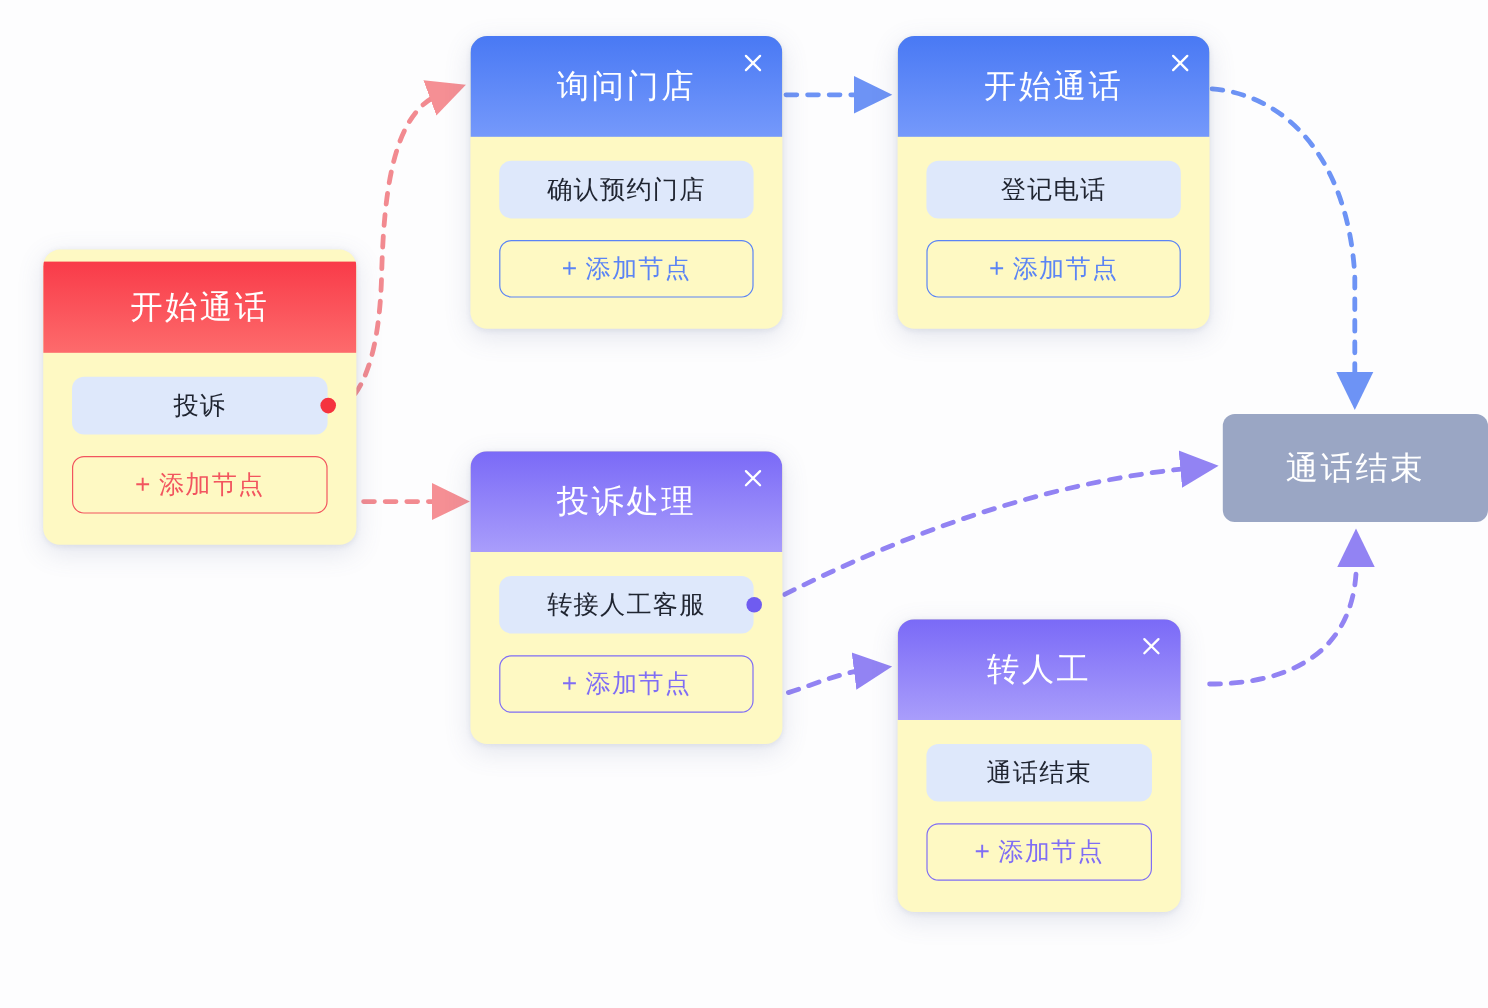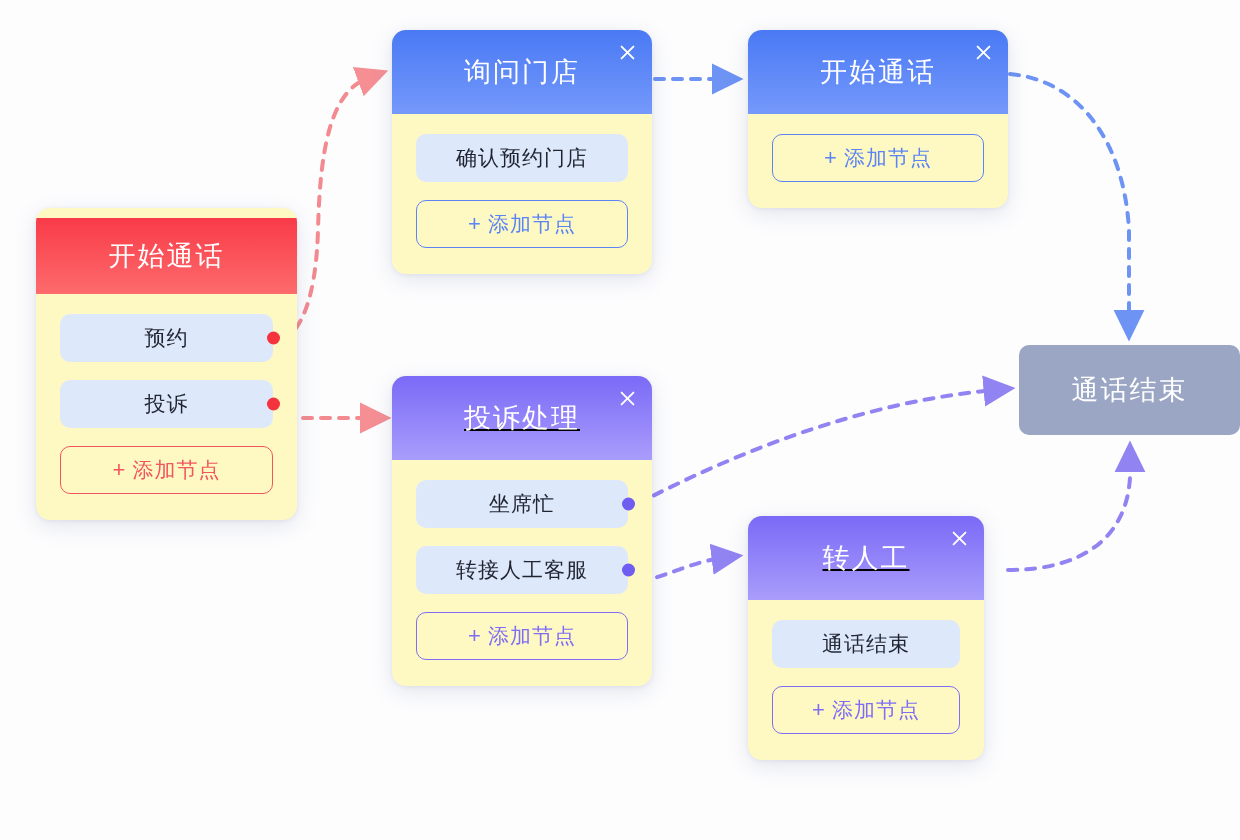--- a/index.html
+++ b/index.html
@@ -98,21 +98,21 @@
   .add-node-btn .plus { font-size: 22px; line-height: 1; }
 
   
   .theme-red   .node-header { background: linear-gradient(180deg,#f93b49 0%, #fd6b6c 100%); }
   .theme-red   .add-node-btn { color: #f2555f; }
   .theme-red   .port-dot { background: #f5333f; }
 
   .theme-blue  .node-header { background: linear-gradient(180deg,#4979f4 0%, #7599fb 100%); }
   .theme-blue  .add-node-btn { color: #5b84f5; }
 
-  .theme-purple .node-header { background: linear-gradient(180deg,#7a6af7 0%, #a99dfb 100%); text-decoration: underline; }
+  .theme-purple .node-header { background: linear-gradient(180deg,#7a6af7 0%, #a99dfb 100%); }
   .theme-purple .add-node-btn { color: #7f6df5; }
   .theme-purple .port-dot { background: #6f5cf0; }
 
   
   #node-start    { left: 36px;  top: 208px; width: 261px; }
   #node-start .node-header { height: 76px; margin-top: 10px; }
   #node-ask      { left: 392px; top: 30px;  width: 260px; }
   #node-collect  { left: 748px; top: 30px;  width: 260px; }
   #node-complaint{ left: 392px; top: 376px; width: 260px; }
   #node-human    { left: 748px; top: 516px; width: 236px; }
@@ -167,24 +167,20 @@
 
     <path d="M1008,570 C1080,570 1126,540 1130,478 L1130,462" fill="none" stroke="#9283f3" stroke-width="4" stroke-linecap="round" stroke-dasharray="9 9" marker-end="url(#ah-purple)"></path>
   </svg>
 
   <div class="node theme-red" id="node-start">
     <div class="node-header">
       <span class="node-title">开始通话</span>
     </div>
     <div class="node-body">
       <div class="option-chip">
-        <span>预约</span>
-        <span class="port-dot"></span>
-      </div>
-      <div class="option-chip">
         <span>投诉</span>
         <span class="port-dot"></span>
       </div>
       <div class="add-node-btn">
         <span class="plus">+</span>
         <span>添加节点</span>
       </div>
     </div>
   </div>
 
@@ -211,41 +207,40 @@
   <div class="node theme-blue" id="node-collect">
     <div class="node-header">
       <span class="node-title">开始通话</span>
       <span class="close-icon">
         <svg width="17" height="17" viewBox="0 0 17 17">
             <path d="M2.6,2.6 L14.4,14.4 M14.4,2.6 L2.6,14.4" stroke="#ffffff" stroke-width="1.9" stroke-linecap="round"></path>
           </svg>
       </span>
     </div>
     <div class="node-body">
+      <div class="option-chip">
+        <span>登记电话</span>
+      </div>
       <div class="add-node-btn">
         <span class="plus">+</span>
         <span>添加节点</span>
       </div>
     </div>
   </div>
 
   <div class="node theme-purple" id="node-complaint">
     <div class="node-header">
       <span class="node-title">投诉处理</span>
       <span class="close-icon">
         <svg width="17" height="17" viewBox="0 0 17 17">
             <path d="M2.6,2.6 L14.4,14.4 M14.4,2.6 L2.6,14.4" stroke="#ffffff" stroke-width="1.9" stroke-linecap="round"></path>
           </svg>
       </span>
     </div>
     <div class="node-body">
-      <div class="option-chip">
-        <span>坐席忙</span>
-        <span class="port-dot"></span>
-      </div>
       <div class="option-chip">
         <span>转接人工客服</span>
         <span class="port-dot"></span>
       </div>
       <div class="add-node-btn">
         <span class="plus">+</span>
         <span>添加节点</span>
       </div>
     </div>
   </div>

